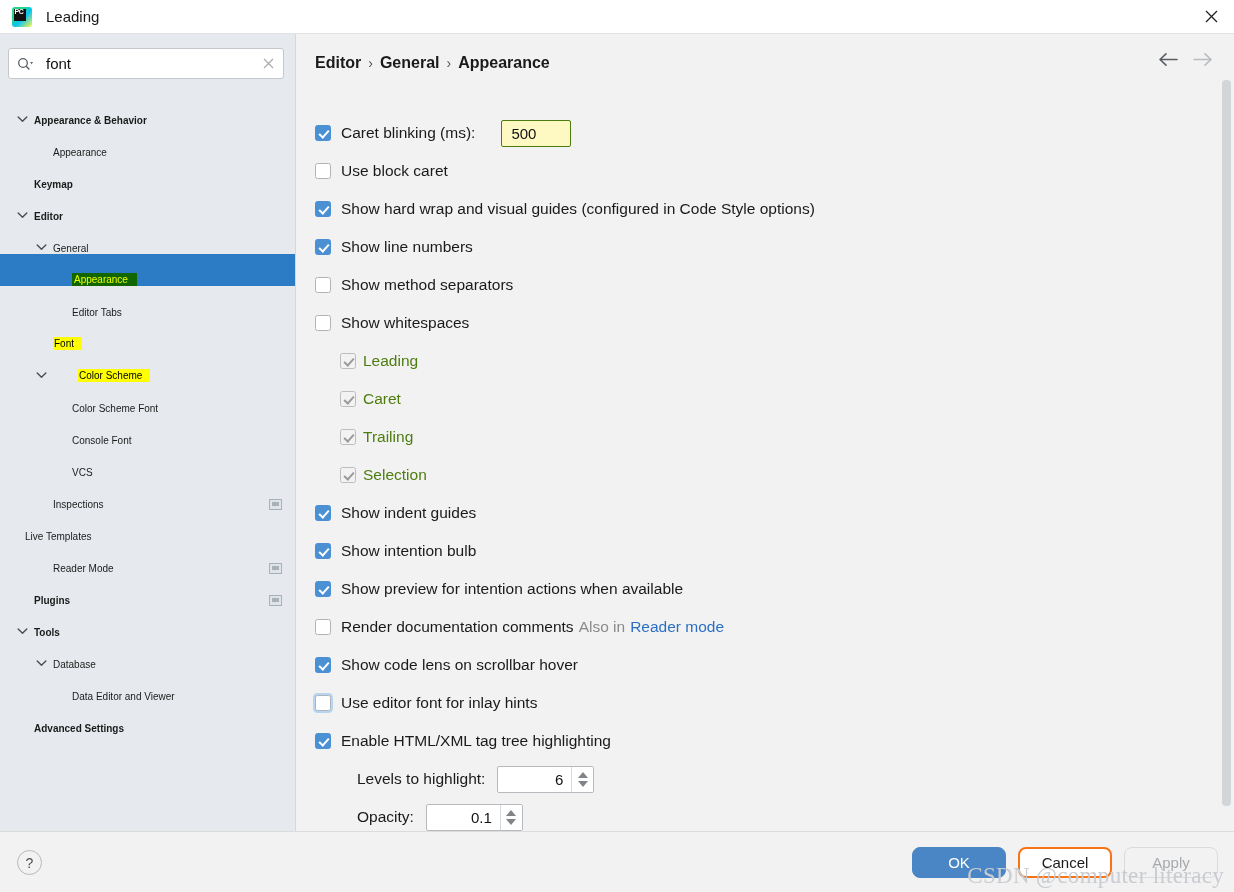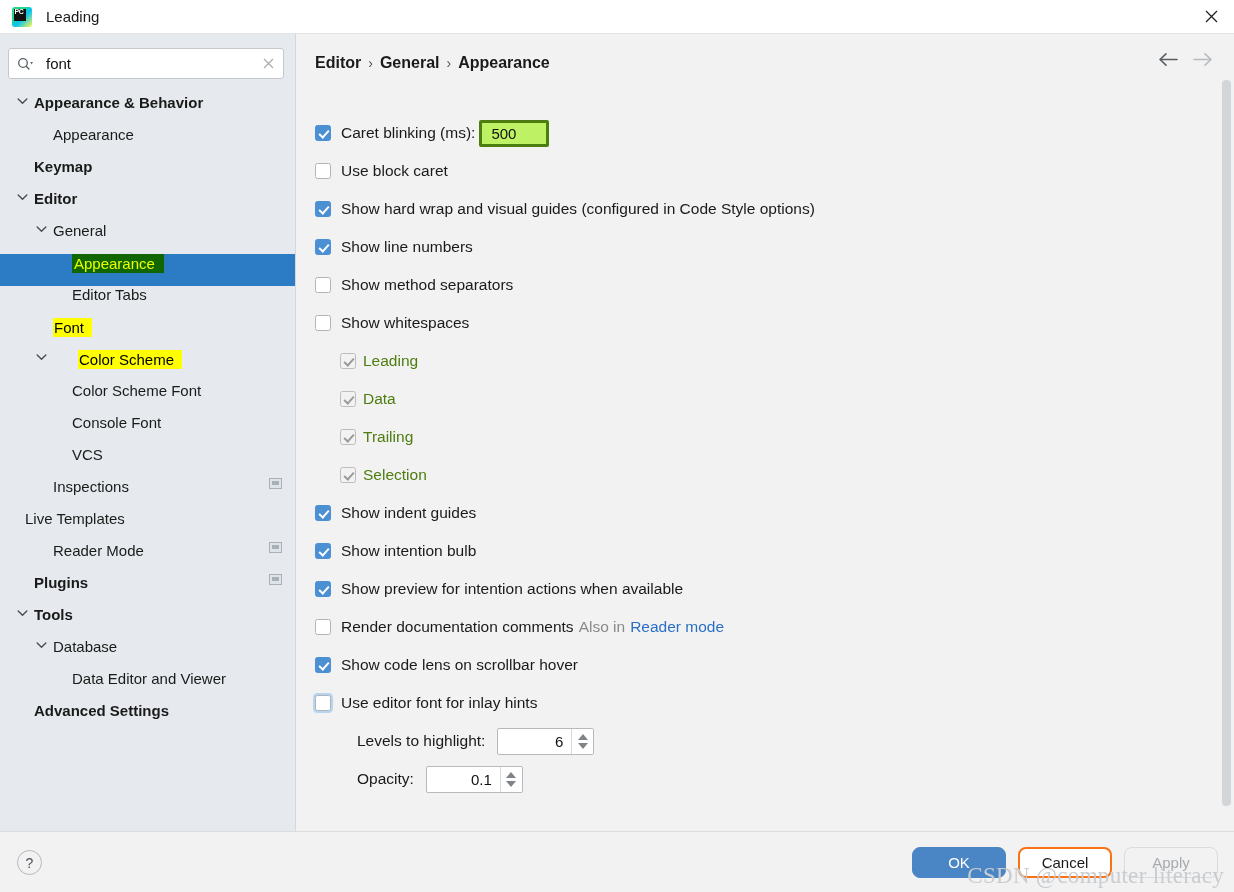--- a/index.html
+++ b/index.html
@@ -105,22 +105,22 @@
     display: flex;
     cursor: default;
   }
 
   .tree { position: absolute; left: 0; top: 60px; width: 296px; }
 
   .tree-row {
     position: relative;
     height: 32px;
     display: flex;
-    align-items: flex-start;
-    font-size: 15px;
+    align-items: flex-end;
+    font-size: 10px;
     color: #1a1a1a;
     cursor: default;
     white-space: nowrap;
   }
   .tree-row.selected { background: #2b7cc4; }
 
   .tw {
     position: absolute;
     width: 14px; height: 14px;
     display: flex; align-items: center; justify-content: center;
@@ -237,24 +237,24 @@
     transform: rotate(42deg);
   }
   .cb.focused {
     box-shadow: 0 0 0 2px #b7d5f0;
   }
   .opt-label { margin-left: 10px; }
   .opt-row.muted .opt-label { color: #4d7c0f; margin-left: 7px; }
 
   
   .tinput {
-    margin-left: 4px;
+    margin-left: 26px;
     width: 70px; height: 27px;
-    background: #bef264;
-    border: 3px solid #4d7c0f;
+    background: #fef9c3;
+    border: 1px solid #4d7c0f;
     border-radius: 2px;
     display: flex;
     align-items: center;
     padding-left: 9px;
     font-size: 15px;
     color: #111;
     cursor: text;
   }
 
   
@@ -544,21 +544,21 @@
         <div class="opt-row">
           <span class="cb"></span>
           <span class="opt-label">Show whitespaces</span>
         </div>
         <div class="opt-row indent muted">
           <span class="cb checked disabled"></span>
           <span class="opt-label">Leading</span>
         </div>
         <div class="opt-row indent muted">
           <span class="cb checked disabled"></span>
-          <span class="opt-label">Data</span>
+          <span class="opt-label">Caret</span>
         </div>
         <div class="opt-row indent muted">
           <span class="cb checked disabled"></span>
           <span class="opt-label">Trailing</span>
         </div>
         <div class="opt-row indent muted">
           <span class="cb checked disabled"></span>
           <span class="opt-label">Selection</span>
         </div>
         <div class="opt-row">
@@ -579,20 +579,24 @@
           <span class="also-gray">Also in</span>
           <span class="link-blue">Reader mode</span>
         </div>
         <div class="opt-row">
           <span class="cb checked"></span>
           <span class="opt-label">Show code lens on scrollbar hover</span>
         </div>
         <div class="opt-row">
           <span class="cb focused"></span>
           <span class="opt-label">Use editor font for inlay hints</span>
+        </div>
+        <div class="opt-row">
+          <span class="cb checked"></span>
+          <span class="opt-label">Enable HTML/XML tag tree highlighting</span>
         </div>
         <div class="opt-row indent" style="padding-left: 42px;">
           <span class="field-label">Levels to highlight:</span>
           <div class="spinner">
             <div class="sp-val">6</div>
             <div class="sp-btns">
               <span class="sp-up"></span>
               <span class="sp-dn"></span>
             </div>
           </div>

